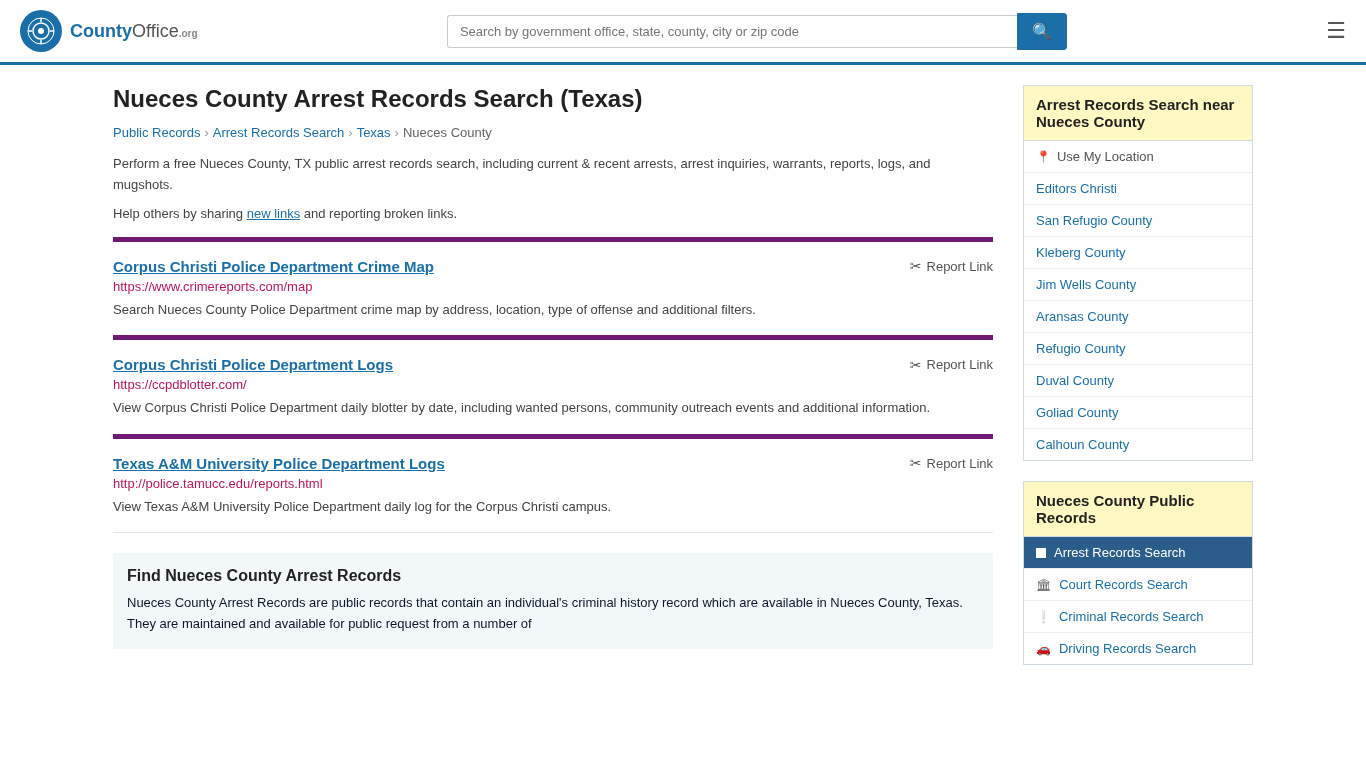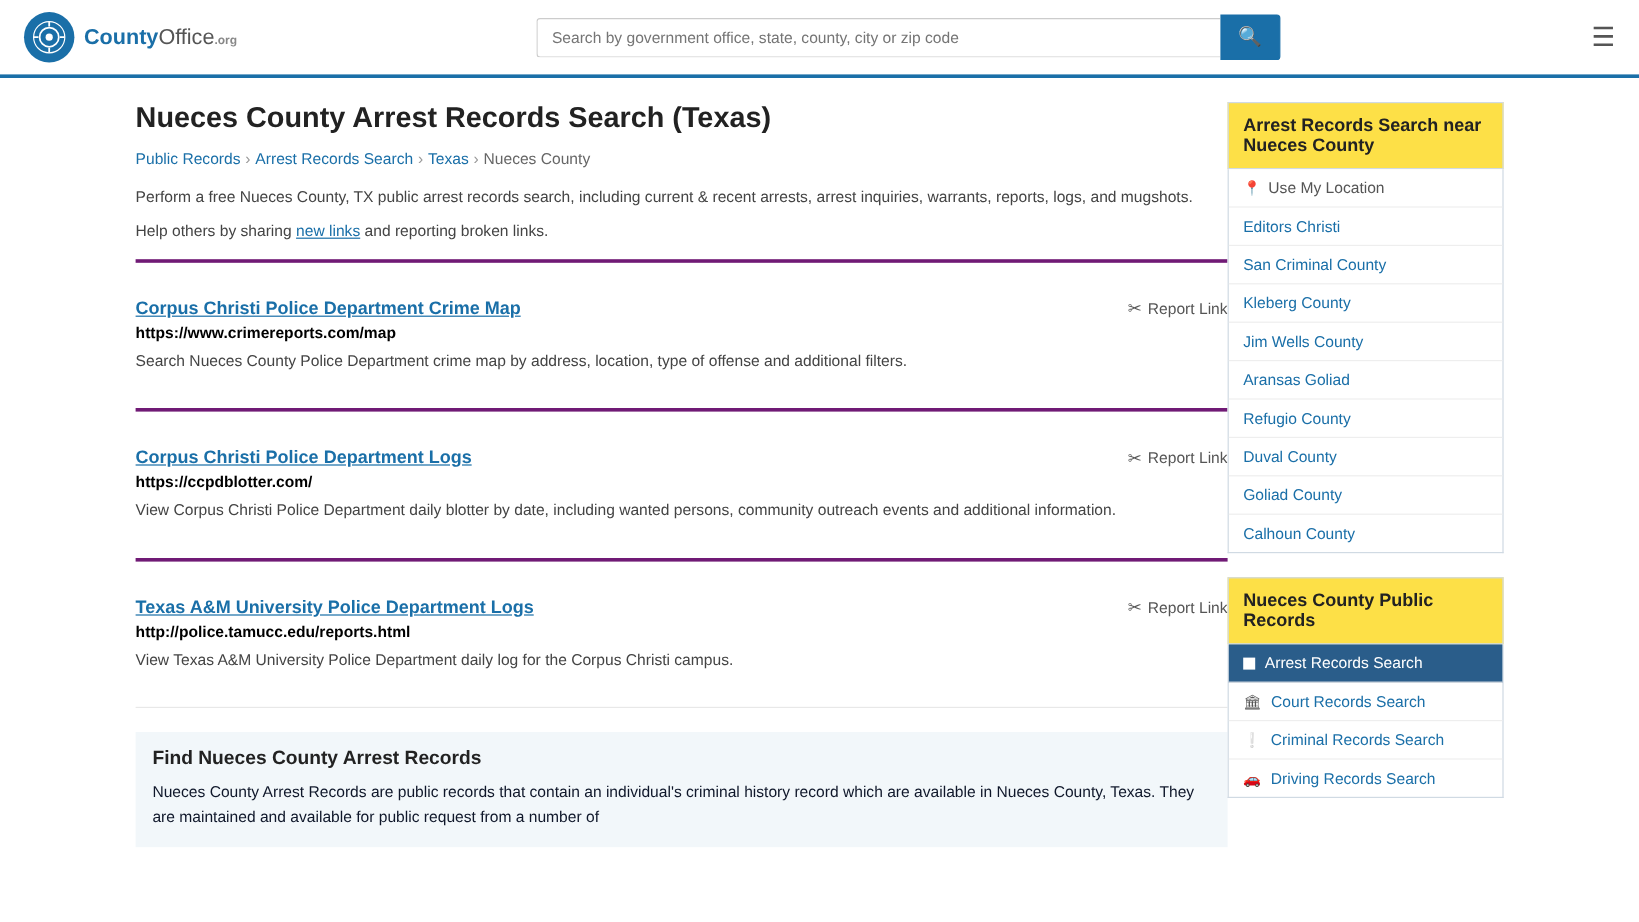--- a/index.html
+++ b/index.html
@@ -28,60 +28,60 @@
       flex: 1; border: 1px solid #ccc; border-right: none; padding: 8px 12px;
       font-size: 13px; outline: none; border-radius: 3px 0 0 3px;
     }
     #search-btn {
       background: #1a6fa8; border: 1px solid #1a6fa8; padding: 8px 14px;
       cursor: pointer; border-radius: 0 3px 3px 0; color: #fff; font-size: 16px;
     }
     #hamburger { font-size: 22px; cursor: pointer; color: #555; margin-left: 10px; }
 
     
-    #main-container { display: flex; max-width: 1180px; margin: 0 auto; padding: 20px; }
+    #main-container { display: flex; max-width: 1180px; margin: 0 auto; padding: 20px; gap: 30px; }
 
     
     #content { flex: 1; }
 
     h1 { font-size: 24px; font-weight: bold; color: #222; margin-bottom: 12px; }
 
     
     #breadcrumb { font-size: 13px; color: #666; margin-bottom: 14px; display: flex; align-items: center; gap: 4px; }
     #breadcrumb a { color: #1a6fa8; text-decoration: none; }
     #breadcrumb .sep { color: #999; }
 
     
     .desc-para { font-size: 13px; line-height: 1.6; color: #444; margin-bottom: 10px; }
     .sharing-line { font-size: 13px; color: #444; margin-bottom: 16px; }
     .sharing-line a { color: #1a6fa8; text-decoration: underline; }
 
     
-    .record-entry { border-top: 3px solid #701a75; padding: 30px 0; }
+    .record-entry { border-top: 5px solid #701a75; padding: 16px 0; }
     .record-entry:last-of-type { border-bottom: 1px solid #e8e8e8; }
 
     .record-header { display: flex; align-items: center; justify-content: space-between; margin-bottom: 4px; }
     .record-title { font-size: 15px; font-weight: bold; color: #1a6fa8; text-decoration: underline; cursor: pointer; }
     .report-link-btn { display: flex; align-items: center; gap: 5px; font-size: 13px; color: #555; cursor: pointer; }
     .report-link-btn .scissors-icon { font-size: 14px; }
 
-    .record-url { font-size: 13px; color: #000000; margin-bottom: 6px; font-weight: bold; }
+    .record-url { font-size: 13px; color: #be185d; margin-bottom: 6px; }
     .record-desc { font-size: 13px; color: #444; line-height: 1.5; }
 
     
     .find-section { background: #f2f7fa; padding: 14px; margin-top: 20px; }
     .find-section h2 { font-size: 16px; font-weight: bold; color: #222; margin-bottom: 8px; }
     .find-section p { font-size: 13px; color: #0f172a; line-height: 1.6; }
 
     
     #sidebar { width: 230px; flex-shrink: 0; }
 
     .sidebar-section { margin-bottom: 20px; }
     .sidebar-section-title {
-      background: #fde047; font-size: 15px; font-weight: bold;
+      background: #fef9c3; font-size: 15px; font-weight: bold;
       color: #222; padding: 10px 12px; margin-bottom: 0;
       border: 1px solid #d0dae3;
     }
     .sidebar-items { border: 1px solid #d0dae3; border-top: none; background: #fff; }
 
     .sidebar-item {
       padding: 8px 12px; font-size: 13px; border-bottom: 1px solid #eee;
       display: flex; align-items: center; gap: 6px; cursor: pointer;
     }
     .sidebar-item:last-child { border-bottom: none; }
@@ -207,30 +207,30 @@
       <div class="sidebar-items">
         <div class="sidebar-item use-location">
           <span class="pin-icon">📍</span>
           <span>Use My Location</span>
         </div>
         <div id="nearby-list">
             <div class="sidebar-item">
               <a href="#">Editors Christi</a>
             </div>
             <div class="sidebar-item">
-              <a href="#">San Criminal County</a>
+              <a href="#">San Refugio County</a>
             </div>
             <div class="sidebar-item">
               <a href="#">Kleberg County</a>
             </div>
             <div class="sidebar-item">
               <a href="#">Jim Wells County</a>
             </div>
             <div class="sidebar-item">
-              <a href="#">Aransas Goliad</a>
+              <a href="#">Aransas County</a>
             </div>
             <div class="sidebar-item">
               <a href="#">Refugio County</a>
             </div>
             <div class="sidebar-item">
               <a href="#">Duval County</a>
             </div>
             <div class="sidebar-item">
               <a href="#">Goliad County</a>
             </div>

